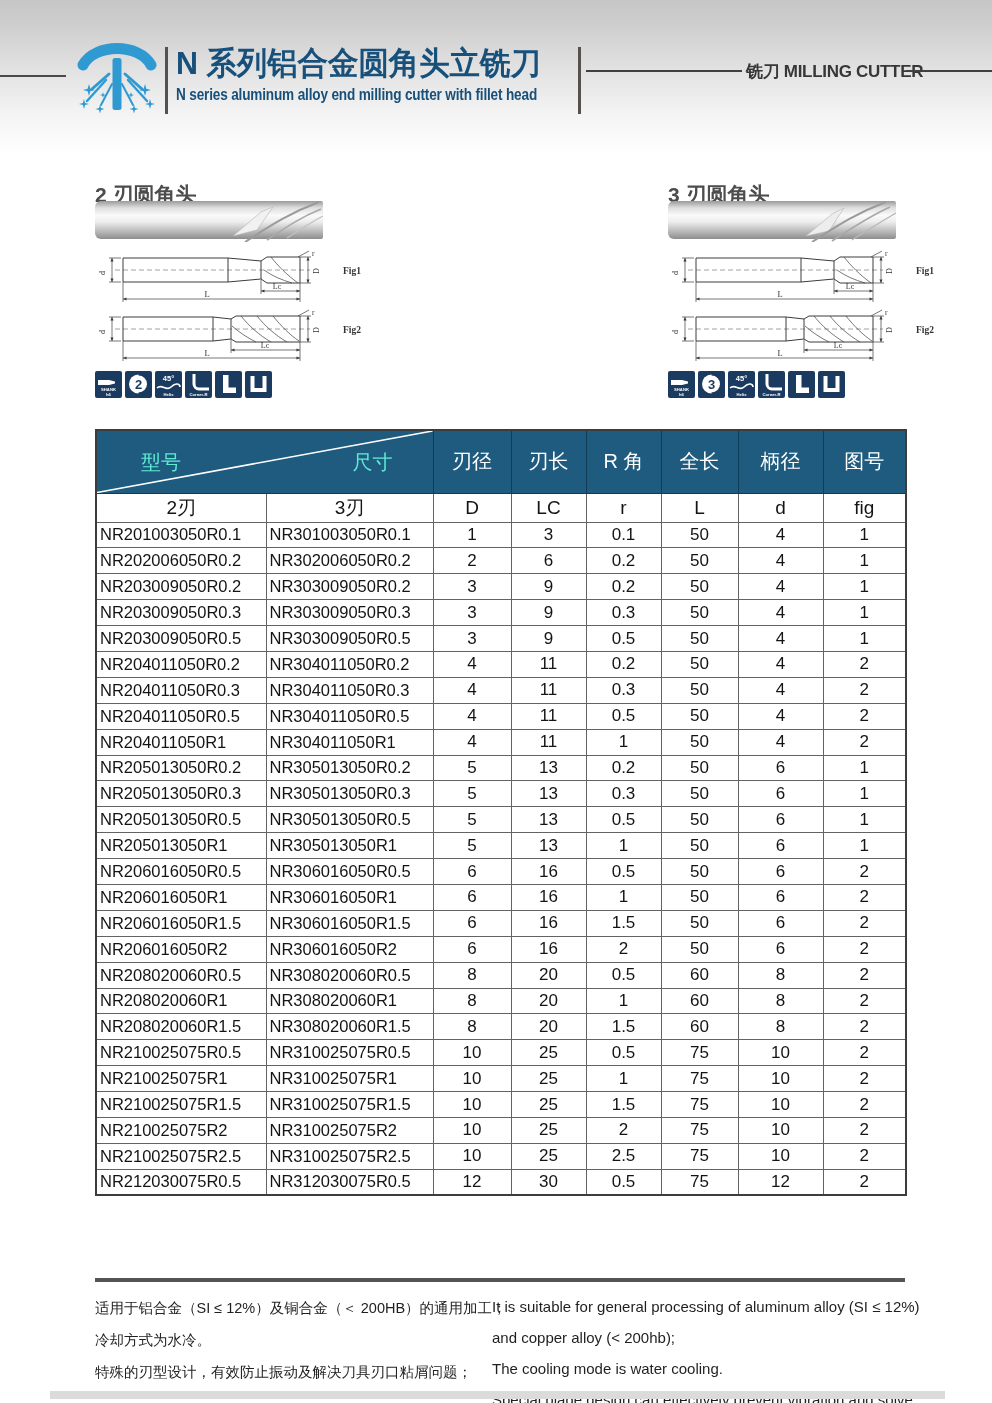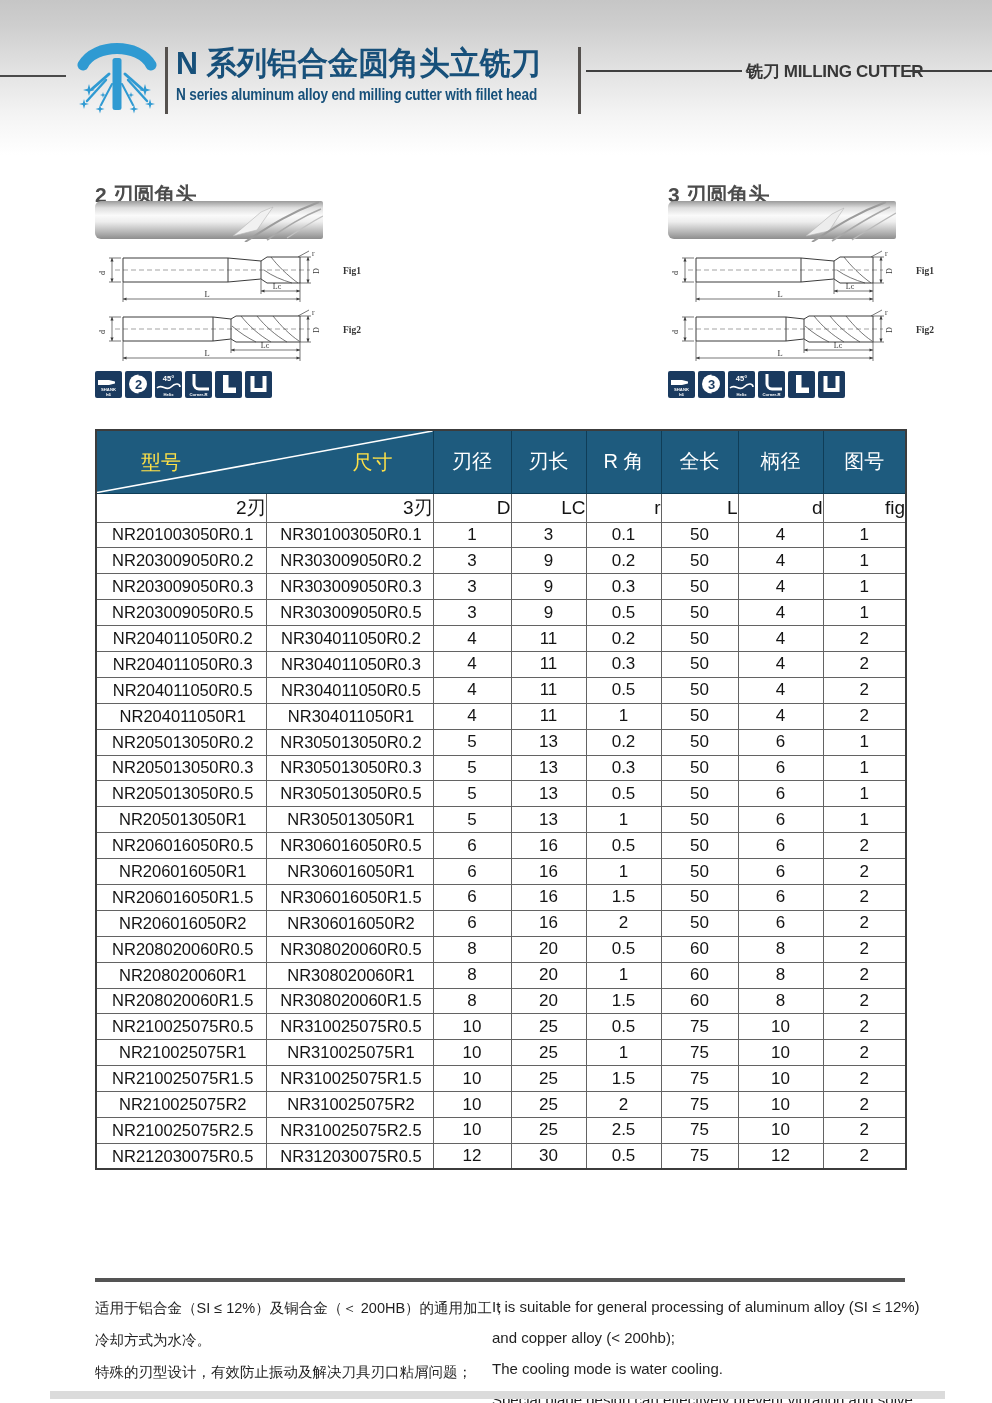--- a/index.html
+++ b/index.html
@@ -40,26 +40,26 @@
   .badge svg{width:27px;height:27px;display:block;}
   .bt{font-size:4.2px;fill:#fff;text-anchor:middle;font-weight:bold;font-family:"Liberation Sans",sans-serif;}
   .bn{font-size:13px;fill:var(--badge-bg,#1A3A5F);text-anchor:middle;font-weight:bold;}
   .bh{font-size:7.5px;fill:#fff;text-anchor:middle;font-weight:bold;}
   
   .spec-table-wrap{position:absolute;left:95px;top:429px;width:810px;}
   table{border-collapse:collapse;table-layout:fixed;width:810px;border:2px solid #3c3c3c;}
   td{border:1px solid #636363;font-size:17px;color:#141414;overflow:hidden;white-space:nowrap;}
   tr.h1 td{background:var(--header-bg,#1E5B7E);color:#fff;font-size:20px;height:63px;
     text-align:center;border-color:#0f3d57;}
-  tr.h2 td{height:29px;font-size:19px;text-align:right;background:#fff;}
+  tr.h2 td{height:29px;font-size:19px;text-align:center;background:#fff;}
   tbody td{height:25.9px;text-align:center;background:#fff;}
-  td.model-cell{text-align:center;padding-left:3px;font-size:16.5px;}
+  td.model-cell{text-align:left;padding-left:3px;font-size:16.5px;}
   .diag-cell{position:relative;padding:0;}
   .diag-cell svg{position:absolute;left:0;top:0;width:100%;height:100%;}
-  .diag-label{position:absolute;top:50%;transform:translateY(-50%);font-size:20px;color:#fde047;}
+  .diag-label{position:absolute;top:50%;transform:translateY(-50%);font-size:20px;color:#5eead4;}
   .diag-model{left:44px;} .diag-size{right:40px;}
   
   .footer-sep{position:absolute;left:95px;top:1278px;width:810px;height:4px;background:#545454;}
   .footer-zh{position:absolute;left:95px;top:1292px;width:400px;font-size:14.5px;color:#1f1f1f;}
   .footer-en{position:absolute;left:492px;top:1291px;width:430px;font-size:15px;color:#1f1f1f;}
   .footer-zh .f-line{line-height:32px;white-space:nowrap;}
   .footer-en .f-line{line-height:31px;}
   .bottom-bar{position:absolute;left:50px;top:1391px;width:895px;height:8px;background:#dbdbdb;}
   .fig text{font-family:"Liberation Serif","DejaVu Serif",serif;}
 </style>
@@ -345,20 +345,30 @@
             <td class="model-cell">NR201003050R0.1</td>
             <td class="model-cell">NR301003050R0.1</td>
             <td>1</td>
             <td>3</td>
             <td>0.1</td>
             <td>50</td>
             <td>4</td>
             <td>1</td>
           </tr>
           <tr>
+            <td class="model-cell">NR202006050R0.2</td>
+            <td class="model-cell">NR302006050R0.2</td>
+            <td>2</td>
+            <td>6</td>
+            <td>0.2</td>
+            <td>50</td>
+            <td>4</td>
+            <td>1</td>
+          </tr>
+          <tr>
             <td class="model-cell">NR203009050R0.2</td>
             <td class="model-cell">NR303009050R0.2</td>
             <td>3</td>
             <td>9</td>
             <td>0.2</td>
             <td>50</td>
             <td>4</td>
             <td>1</td>
           </tr>
           <tr>

